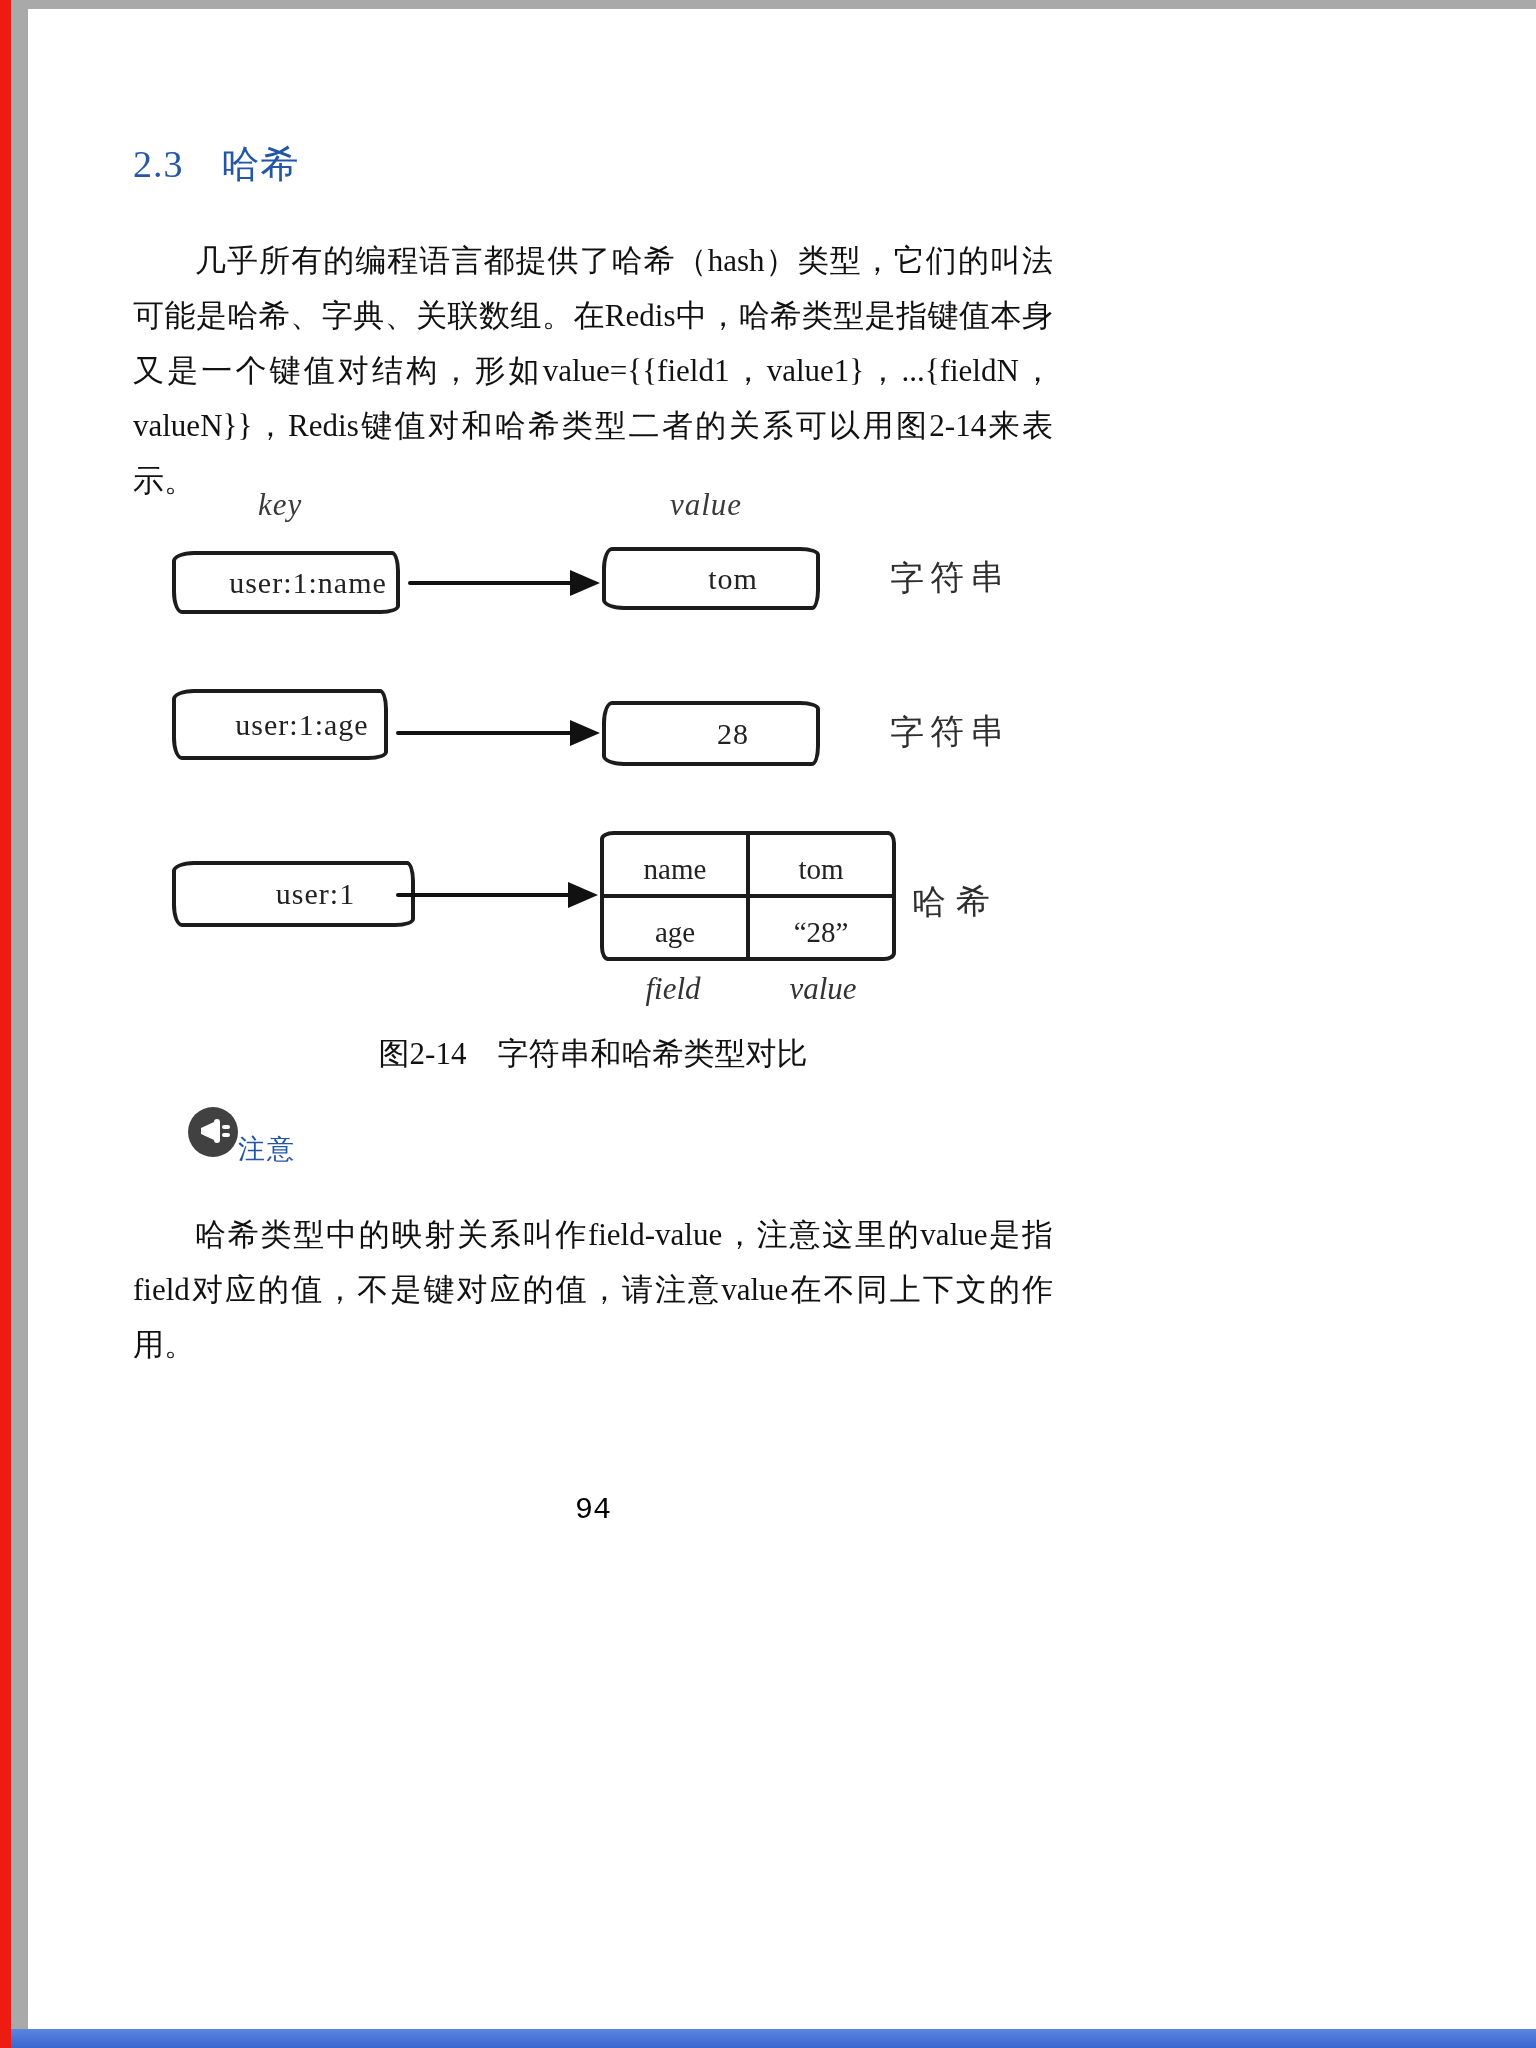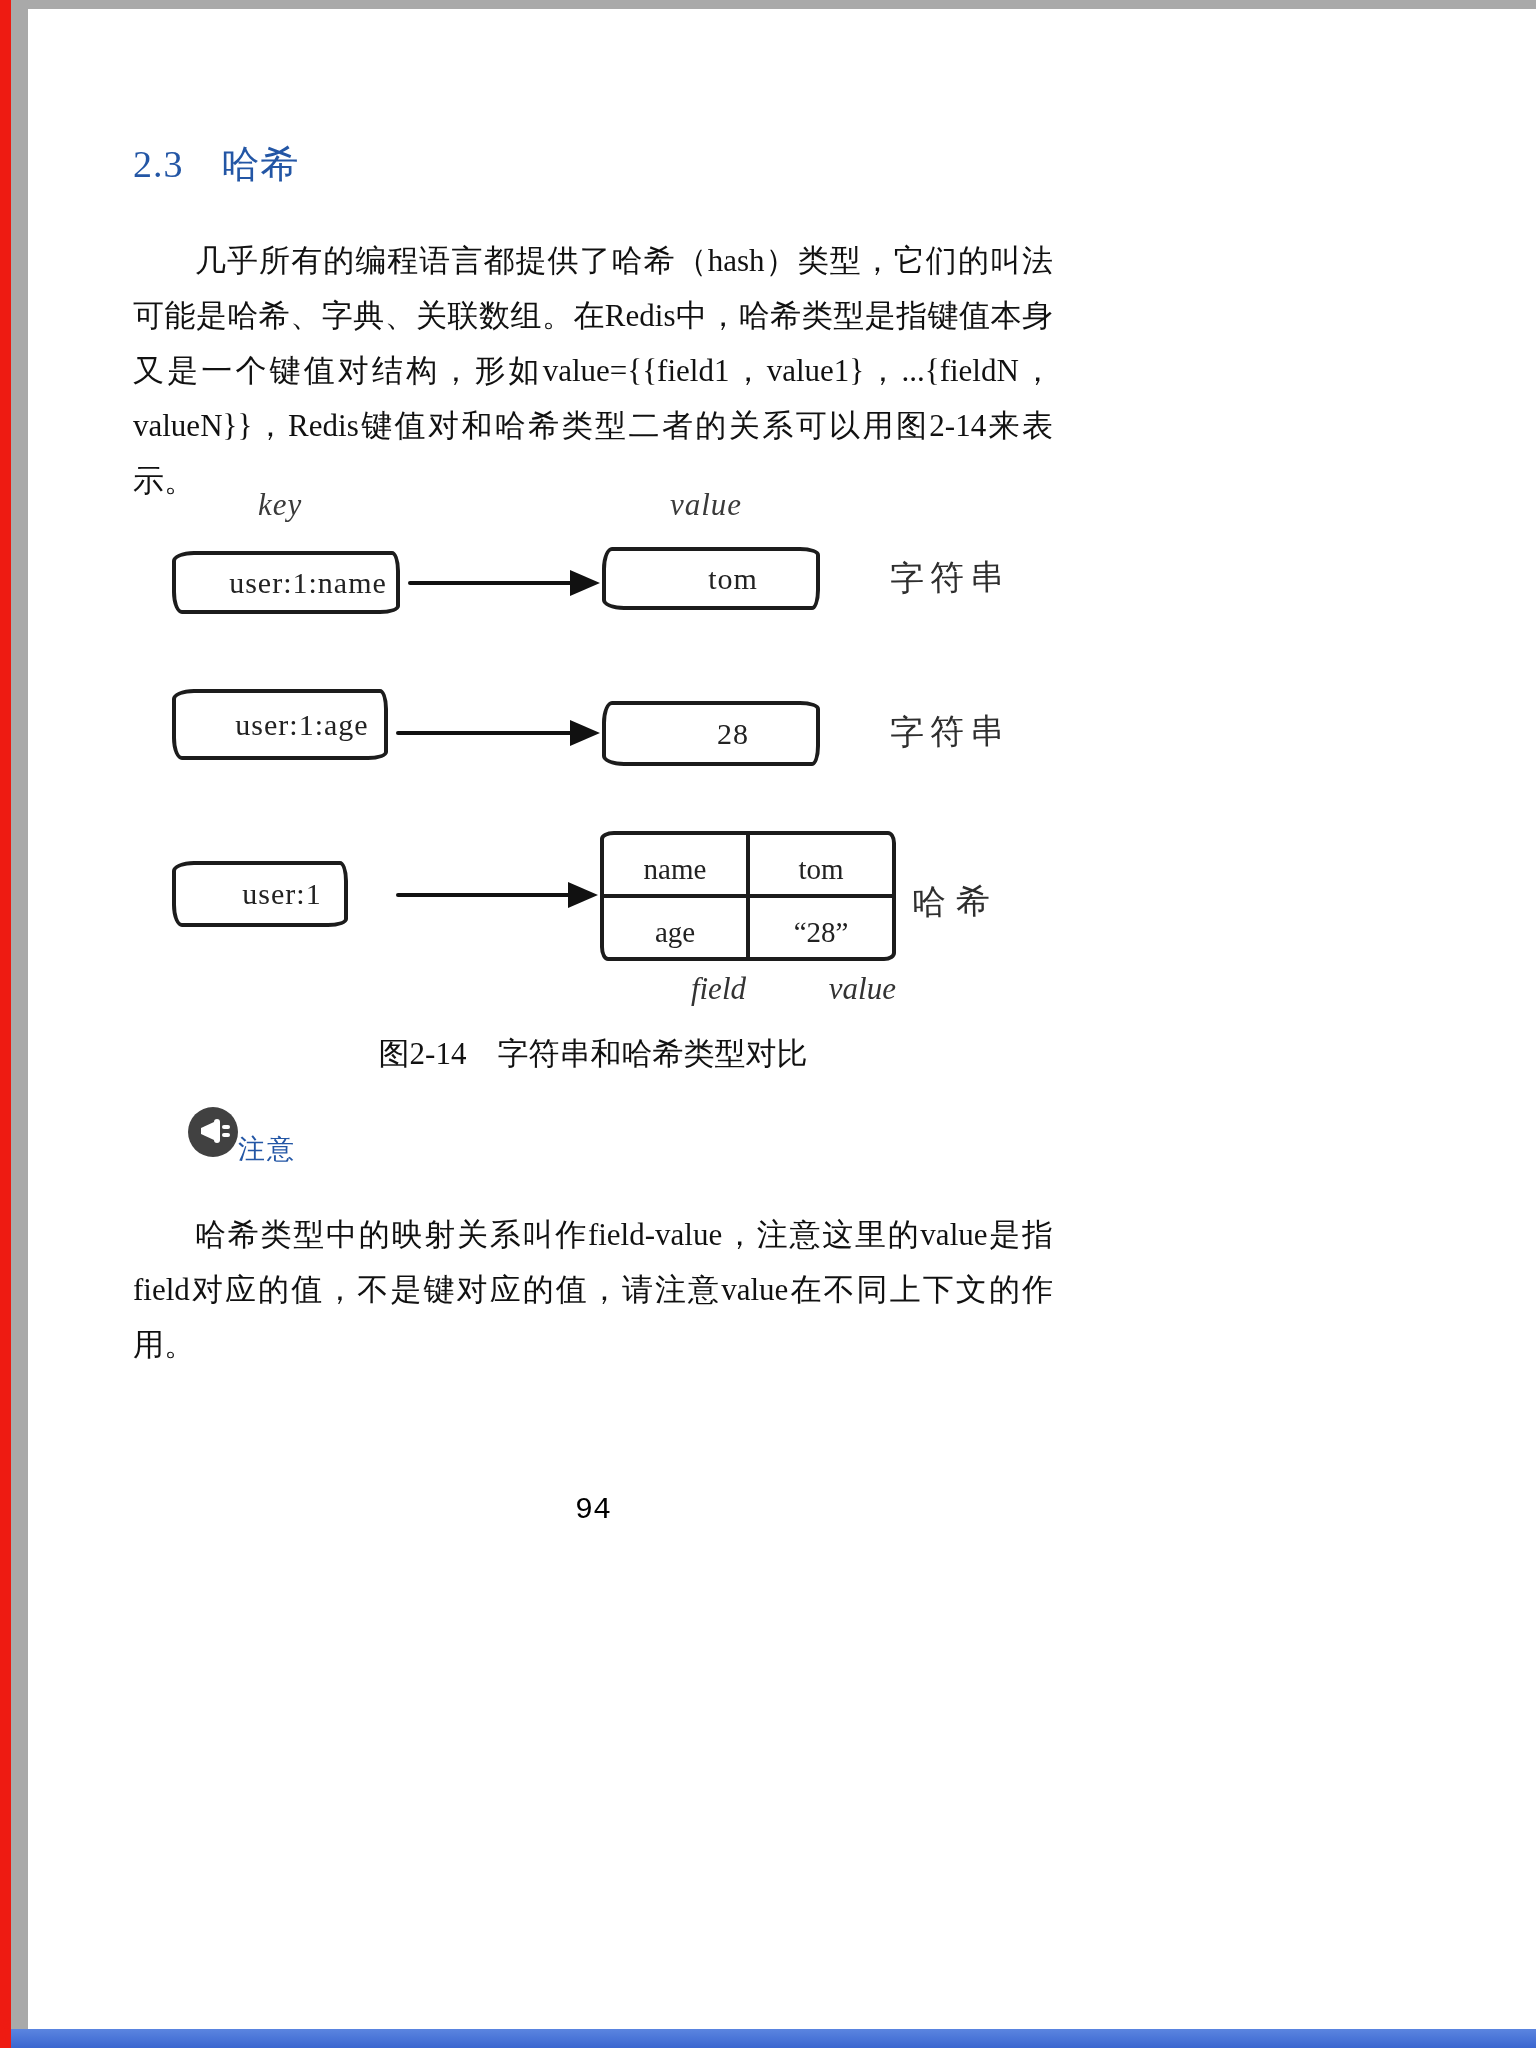--- a/index.html
+++ b/index.html
@@ -91,21 +91,21 @@
   }
   .hash-cell {
     position: absolute; width: 142px; height: 69px;
     display: flex; align-items: center; justify-content: center;
     font-size: 29px; color: #222;
   }
   .hash-cell.c2 { left: 146px; width: 142px; }
   .hash-cell.r2 { top: 63px; }
   .table-footer {
     position: absolute; top: 492px; font-size: 31px; font-style: italic;
-    color: #333; text-align: right;
+    color: #333; text-align: center;
   }
   .fig-caption {
     position: absolute; left: 105px; top: 1024px; width: 920px;
     text-align: center; font-size: 31px; color: #111;
   }
   
   .note-block { position: absolute; left: 158px; top: 1096px; width: 300px; height: 80px; }
   .note-icon-wrap { position: absolute; left: 0; top: 0; width: 54px; height: 54px; }
   .note-label {
     position: absolute; left: 52px; top: 26px;
@@ -145,21 +145,21 @@
       <div class="type-label" style="left:862px; top:76px;">字符串</div>
 
       <div class="sketch" style="left:144px; top:210px; width:216px; height:71px;">user:1:age</div>
       <div class="arrow" style="left:368px; top:254px; width:202px;">
         <div class="shaft" style="width:176px;"></div>
         <div class="head" style="left:174px;"></div>
       </div>
       <div class="sketch alt" style="left:574px; top:222px; width:218px; height:65px;">28</div>
       <div class="type-label" style="left:862px; top:230px;">字符串</div>
 
-      <div class="sketch" style="left:144px; top:382px; width:176px; height:66px;">user:1</div>
+      <div class="sketch" style="left:144px; top:382px; width:243px; height:66px;">user:1</div>
       <div class="arrow" style="left:368px; top:416px; width:200px;">
         <div class="shaft" style="width:174px;"></div>
         <div class="head" style="left:172px;"></div>
       </div>
 
       <div class="hash-table">
         <div class="v-line"></div>
         <div class="h-line"></div>
         <div class="hash-cell">name</div>
         <div class="hash-cell c2">tom</div>

